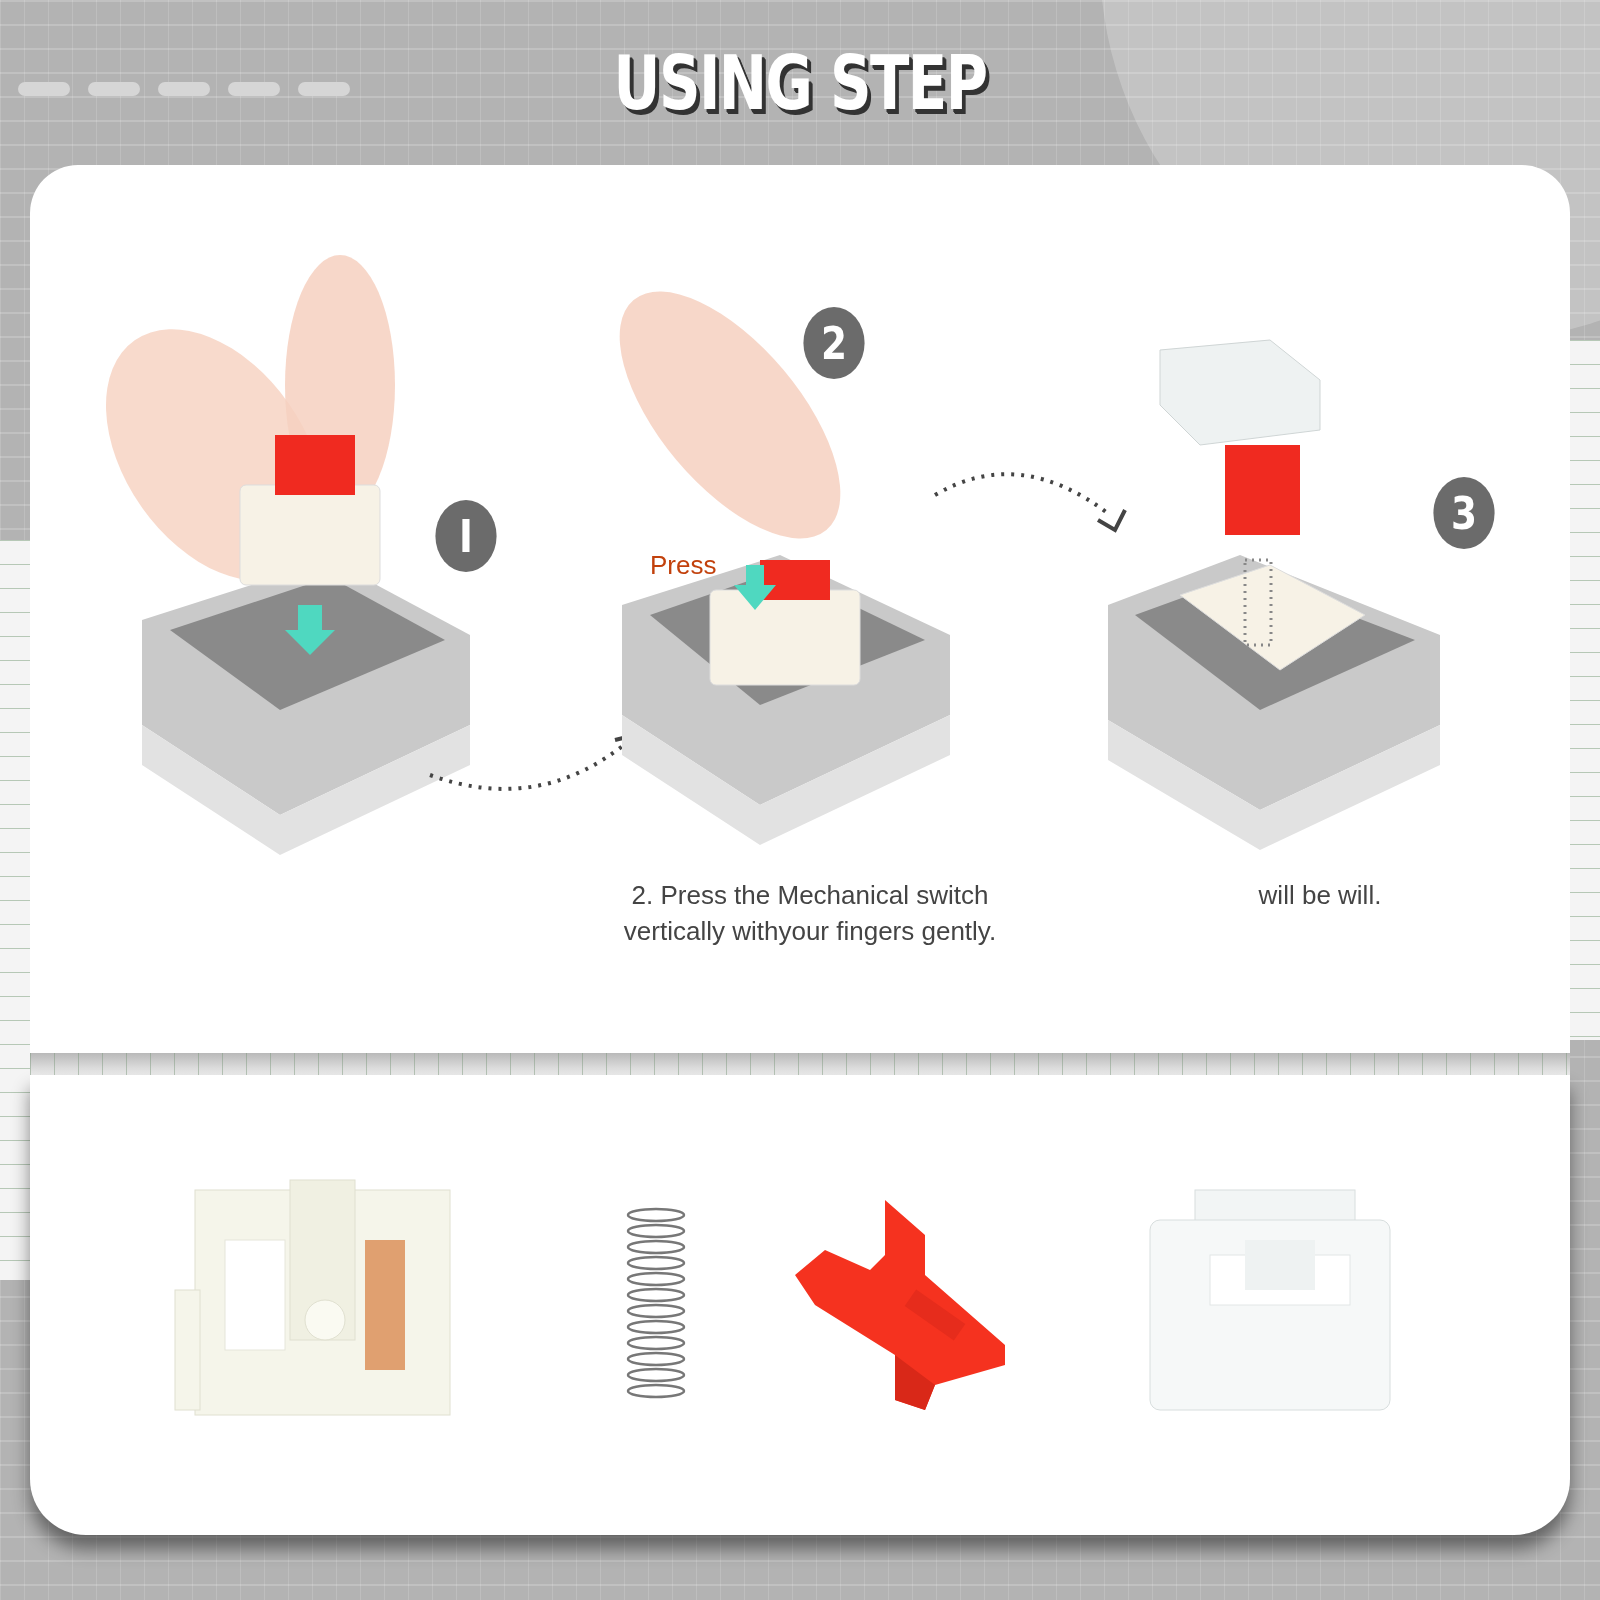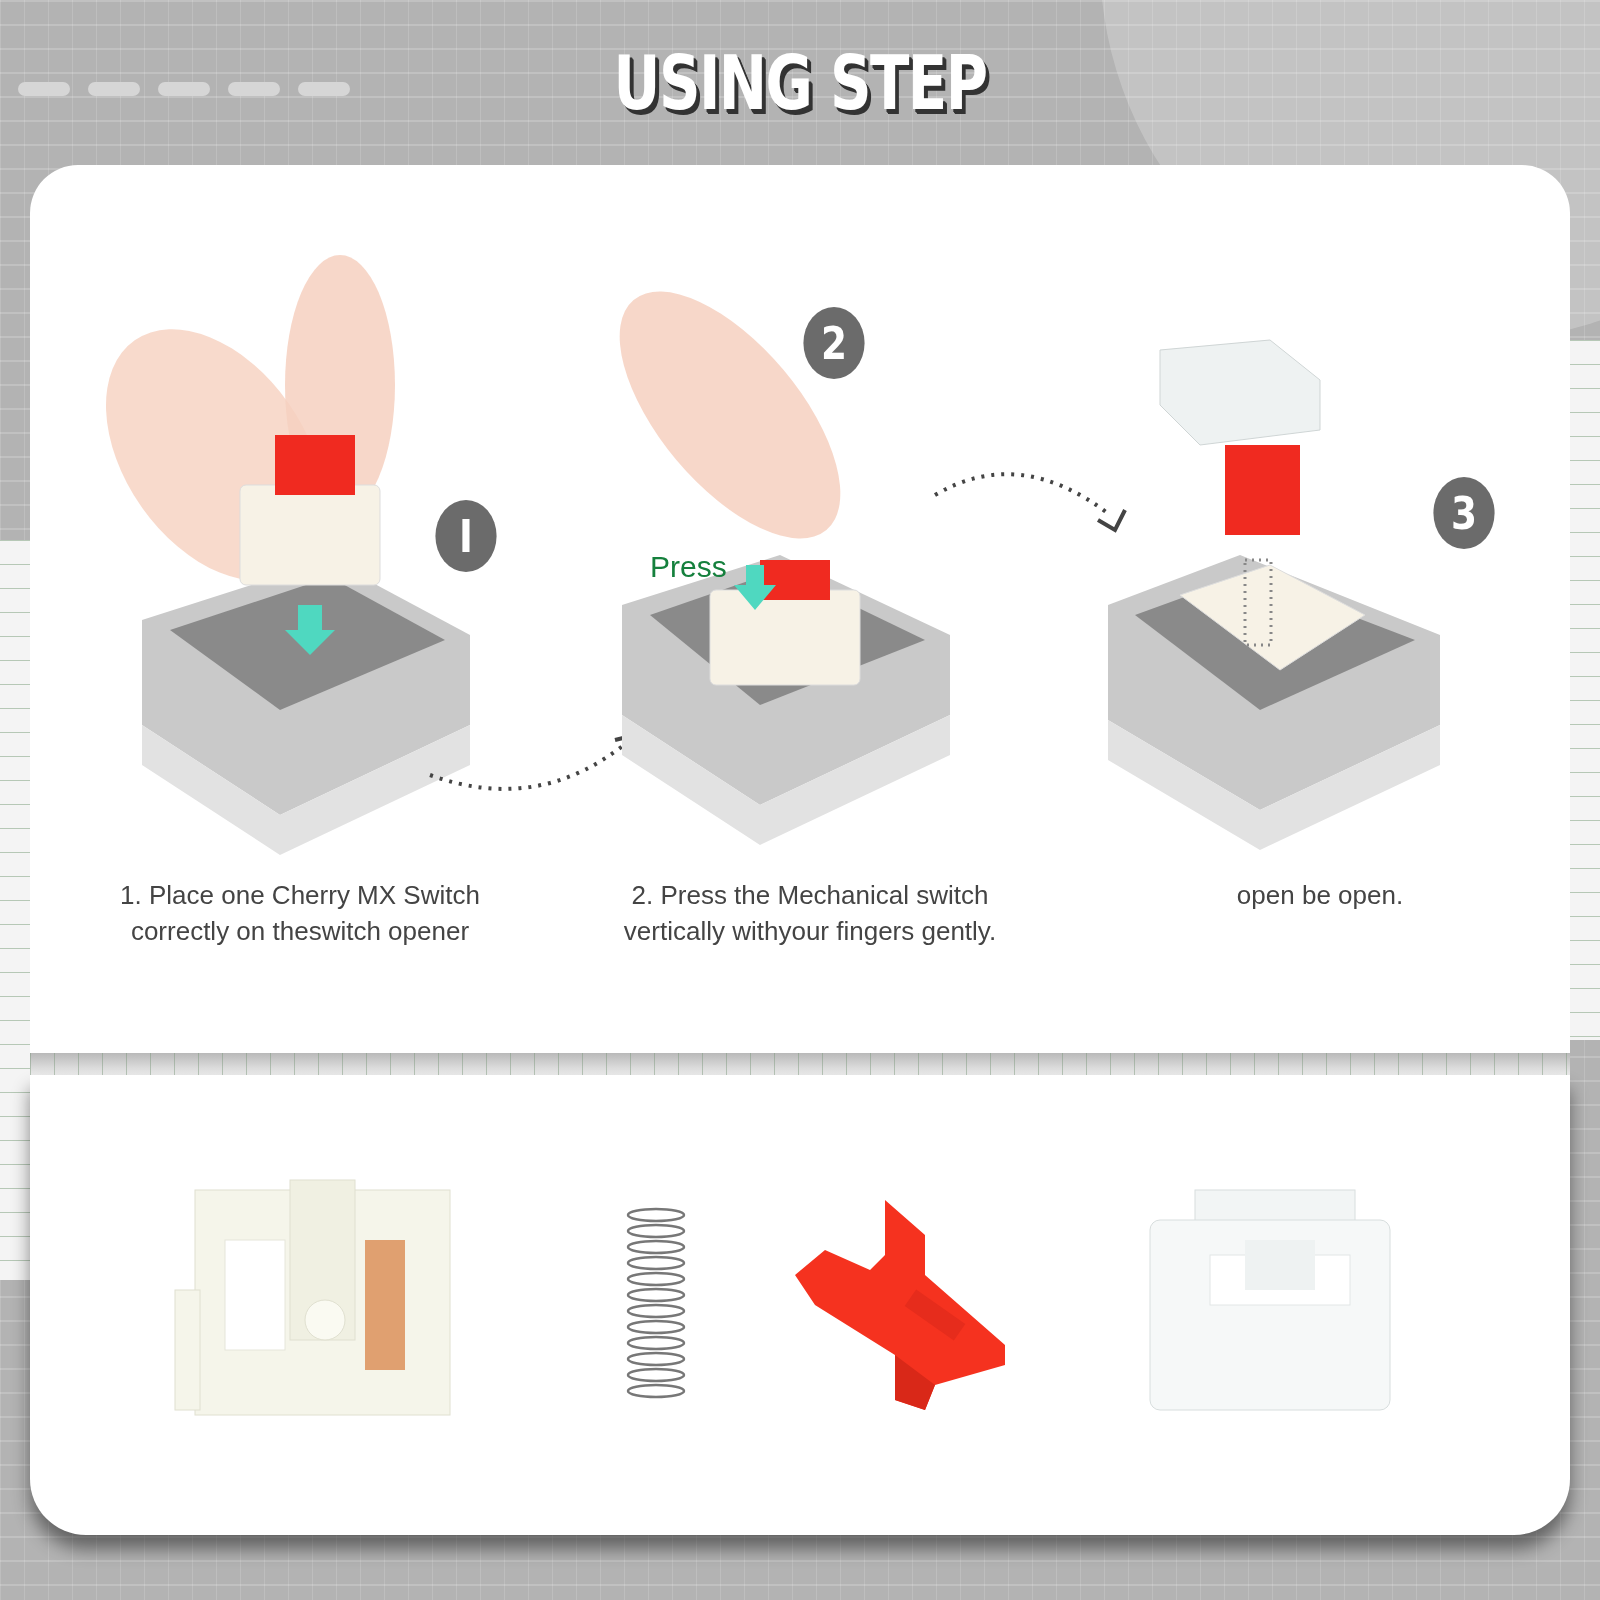--- a/index.html
+++ b/index.html
@@ -31,21 +31,21 @@
   .left-edge,.right-edge{position:absolute;top:540px;width:30px;height:740px;
     background-color:#f4f4f4;
     background-image:linear-gradient(rgba(140,170,140,0.6) 1px,transparent 1px);
     background-size:100% 24px;}
   .left-edge{left:0;} .right-edge{left:1570px;top:340px;height:700px;}
   .step{position:absolute;}
   .badge{position:absolute;width:72px;height:72px;border-radius:50%;background:#6b6b6b;
     color:#fff;font-family:"DejaVu Sans",sans-serif;font-weight:bold;font-size:44px;
     display:flex;align-items:center;justify-content:center;transform:scaleX(0.85);}
   .caption{position:absolute;width:520px;text-align:center;font-size:26px;line-height:36px;color:#444;}
-  .press{position:absolute;color:#15803d;font-size:30px;}
+  .press{position:absolute;color:#c2410c;font-size:26px;}
   svg{position:absolute;overflow:visible;}
 </style>
 </head>
 <body>
 
 <div class="deco-arc"></div>
 <div class="dashes">
   <div class="dash"></div>
   <div class="dash"></div>
   <div class="dash"></div>
@@ -71,24 +71,20 @@
 
       <rect x="210" y="320" width="140" height="100" rx="6" fill="#f7f2e6" stroke="#ddd"></rect>
       <rect x="245" y="270" width="80" height="60" fill="#f02a20"></rect>
 
       <polygon points="268,440 292,440 292,465 305,465 280,490 255,465 268,465" fill="#4fd8c0"></polygon>
 
       <path d="M400,610 Q510,650 600,575" fill="none" stroke="#444" stroke-width="4" stroke-dasharray="3,7"></path>
       <path d="M585,575 L605,570 L605,590" fill="none" stroke="#444" stroke-width="4"></path>
     </svg>
     <div class="badge" style="left:400px;top:335px;">I</div>
-    <div class="caption" style="left:10px;top:712px;">
-      <div>1. Place one Cherry MX Switch</div>
-      <div>correctly on theswitch opener</div>
-    </div>
   </div>
 
   <div class="step" style="left:520px;top:0;width:520px;height:700px;">
     <svg width="520" height="700" style="left:0;top:0;">
       <ellipse cx="180" cy="250" rx="70" ry="150" fill="#f6d0bf" opacity="0.85" transform="rotate(-40 180 250)"></ellipse>
       <polygon points="72,440 230,390 400,470 400,550 210,640 72,550" fill="#c9c9c9"></polygon>
       <polygon points="72,550 210,640 400,550 400,590 210,680 72,590" fill="#e2e2e2"></polygon>
       <polygon points="100,450 230,405 375,475 210,540" fill="#8a8a8a"></polygon>
       <rect x="160" y="425" width="150" height="95" rx="6" fill="#f7f2e6" stroke="#ddd"></rect>
       <rect x="210" y="395" width="70" height="40" fill="#f02a20"></rect>
@@ -114,21 +110,21 @@
       <polygon points="38,440 170,390 370,470 370,560 190,645 38,555" fill="#c9c9c9"></polygon>
       <polygon points="38,555 190,645 370,560 370,600 190,685 38,595" fill="#e2e2e2"></polygon>
       <polygon points="65,450 175,410 345,475 190,545" fill="#8a8a8a"></polygon>
 
       <polygon points="110,430 200,400 295,450 210,505" fill="#f7f2e6" stroke="#ddd"></polygon>
 
       <rect x="175" y="395" width="26" height="85" fill="none" stroke="#888" stroke-width="3" stroke-dasharray="2,5"></rect>
     </svg>
     <div class="badge" style="left:358px;top:312px;">3</div>
     <div class="caption" style="left:-10px;top:712px;">
-      <div>open be open.</div>
+      <div>will be will.</div>
     </div>
   </div>
 </div>
 
 <div class="divider"></div>
 
 <div class="card card-bottom">
 
   <svg width="300" height="260" style="left:145px;top:105px;">
     <rect x="20" y="10" width="255" height="225" fill="#f5f5ea" stroke="#e0e0d0"></rect>

